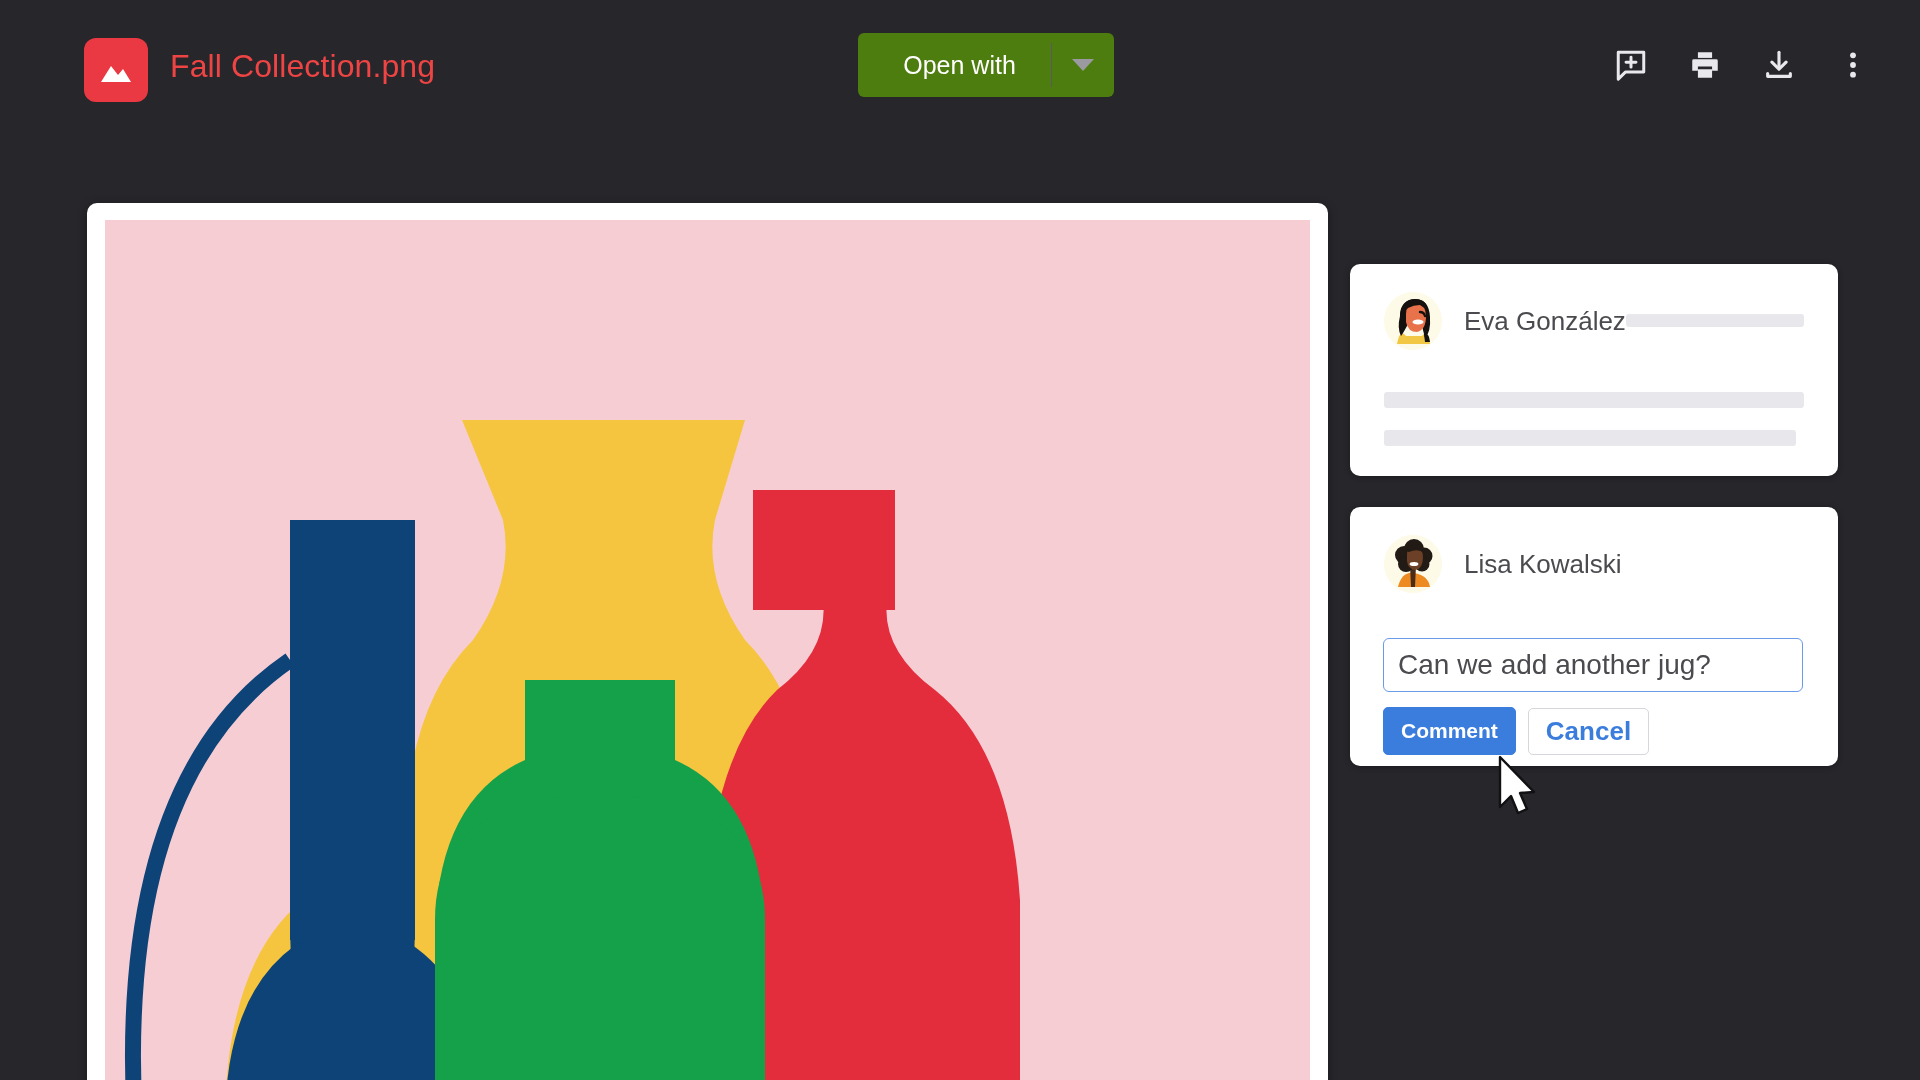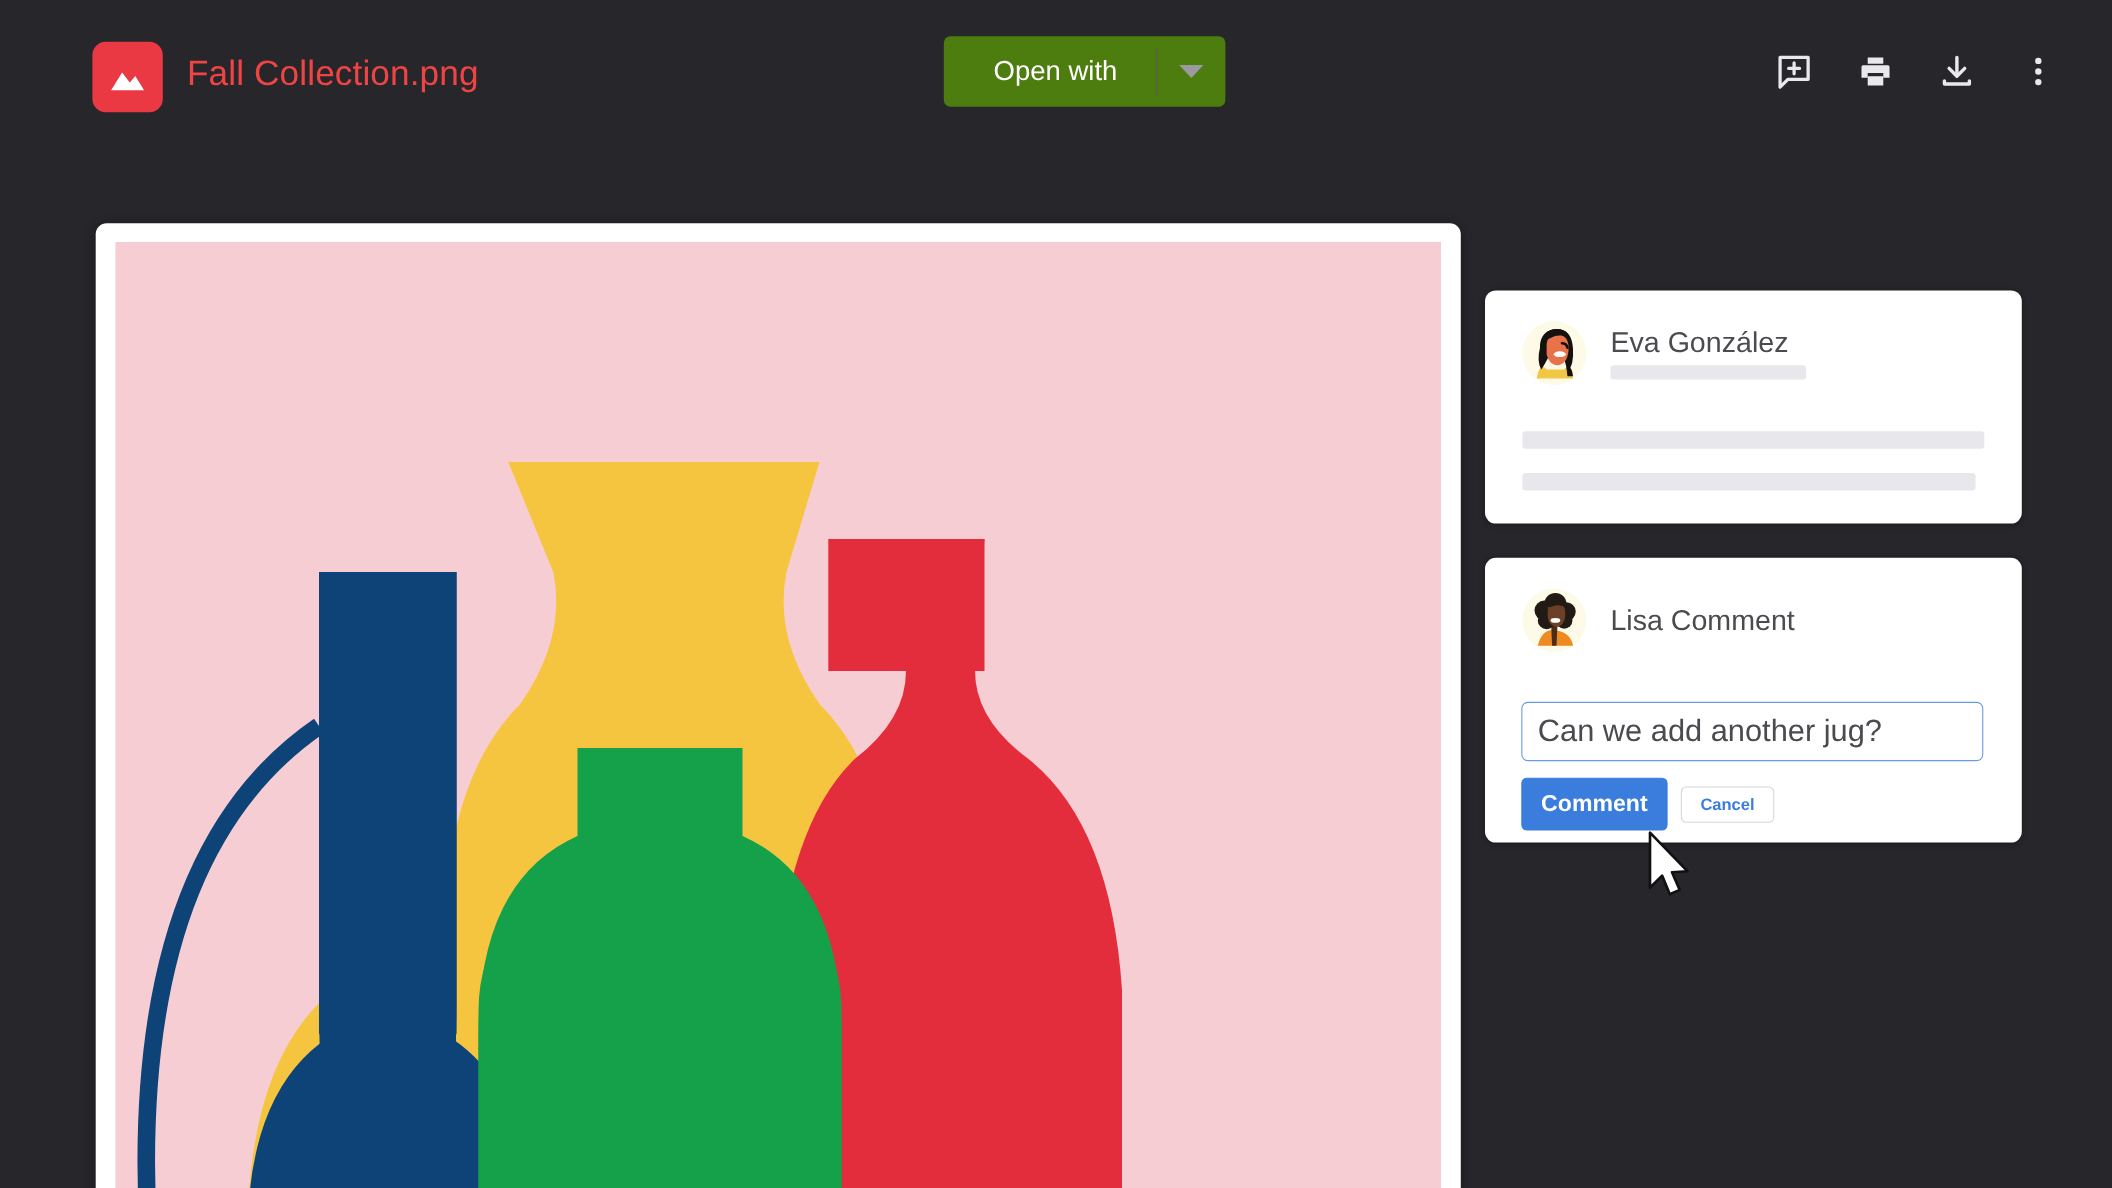--- a/index.html
+++ b/index.html
@@ -96,21 +96,21 @@
 
   .card-head {
     position: absolute; left: 34px; top: 28px;
     display: flex; align-items: center; gap: 22px;
   }
   .avatar {
     width: 58px; height: 58px; border-radius: 50%;
     background: #fdfae8; overflow: hidden; flex: none;
   }
   .avatar svg { display: block; }
-  .author-block { display: flex; flex-direction: column; justify-content: center; }
+  .author-block { display: flex; flex-direction: row; justify-content: center; }
   .author-name {
     font-size: 26px; color: #4a4a4f; line-height: 1.1;
     white-space: nowrap;
   }
   .ts-placeholder {
     margin-top: 7px;
     width: 178px; height: 13px;
     background: #e8e8ec; border-radius: 3px;
   }
   .body-line {
@@ -140,21 +140,21 @@
     background: #3b7ddd; color: #ffffff;
     border: 1px solid #3b7ddd; border-radius: 5px;
     font-family: "Liberation Sans", sans-serif;
     font-size: 21px; font-weight: bold;
     padding: 11px 17px; cursor: pointer;
   }
   .btn-secondary {
     background: #ffffff; color: #3b7ddd;
     border: 1px solid #d6d6dc; border-radius: 5px;
     font-family: "Liberation Sans", sans-serif;
-    font-size: 15px; font-weight: bold;
+    font-size: 26px; font-weight: bold;
     padding: 7px 17px; cursor: pointer;
   }
 
   
   .cursor { position: absolute; left: 1496px; top: 755px; }
 </style>
 </head>
 <body>
 
 <div class="topbar">
@@ -269,21 +269,21 @@
         <circle cx="30" cy="14" r="10" fill="#221a14"></circle>
         <circle cx="40" cy="21" r="8.5" fill="#221a14"></circle>
         <circle cx="22" cy="29" r="8" fill="#221a14"></circle>
         <circle cx="38" cy="29" r="7.5" fill="#221a14"></circle>
         <path d="M23 20 Q23 12 31 12 Q39 13 39 22 Q39 34 31 35 Q24 34 23 26 Z" fill="#6b4026"></path>
         <path d="M22 16 Q23 9 31 9 Q40 9 40 18 Q34 13 25 17 Z" fill="#221a14"></path>
         <ellipse cx="30" cy="29" rx="4.4" ry="2.1" fill="#ffffff"></ellipse>
       </svg>
     </div>
     <div class="author-block">
-      <div class="author-name">Lisa Comment</div>
+      <div class="author-name">Lisa Kowalski</div>
     </div>
   </div>
 
   <input class="comment-input" type="text" value="Can we add another jug?" style="">
 
   <div class="actions">
     <button class="btn-primary">Comment</button>
     <button class="btn-secondary">Cancel</button>
   </div>
 </div>

